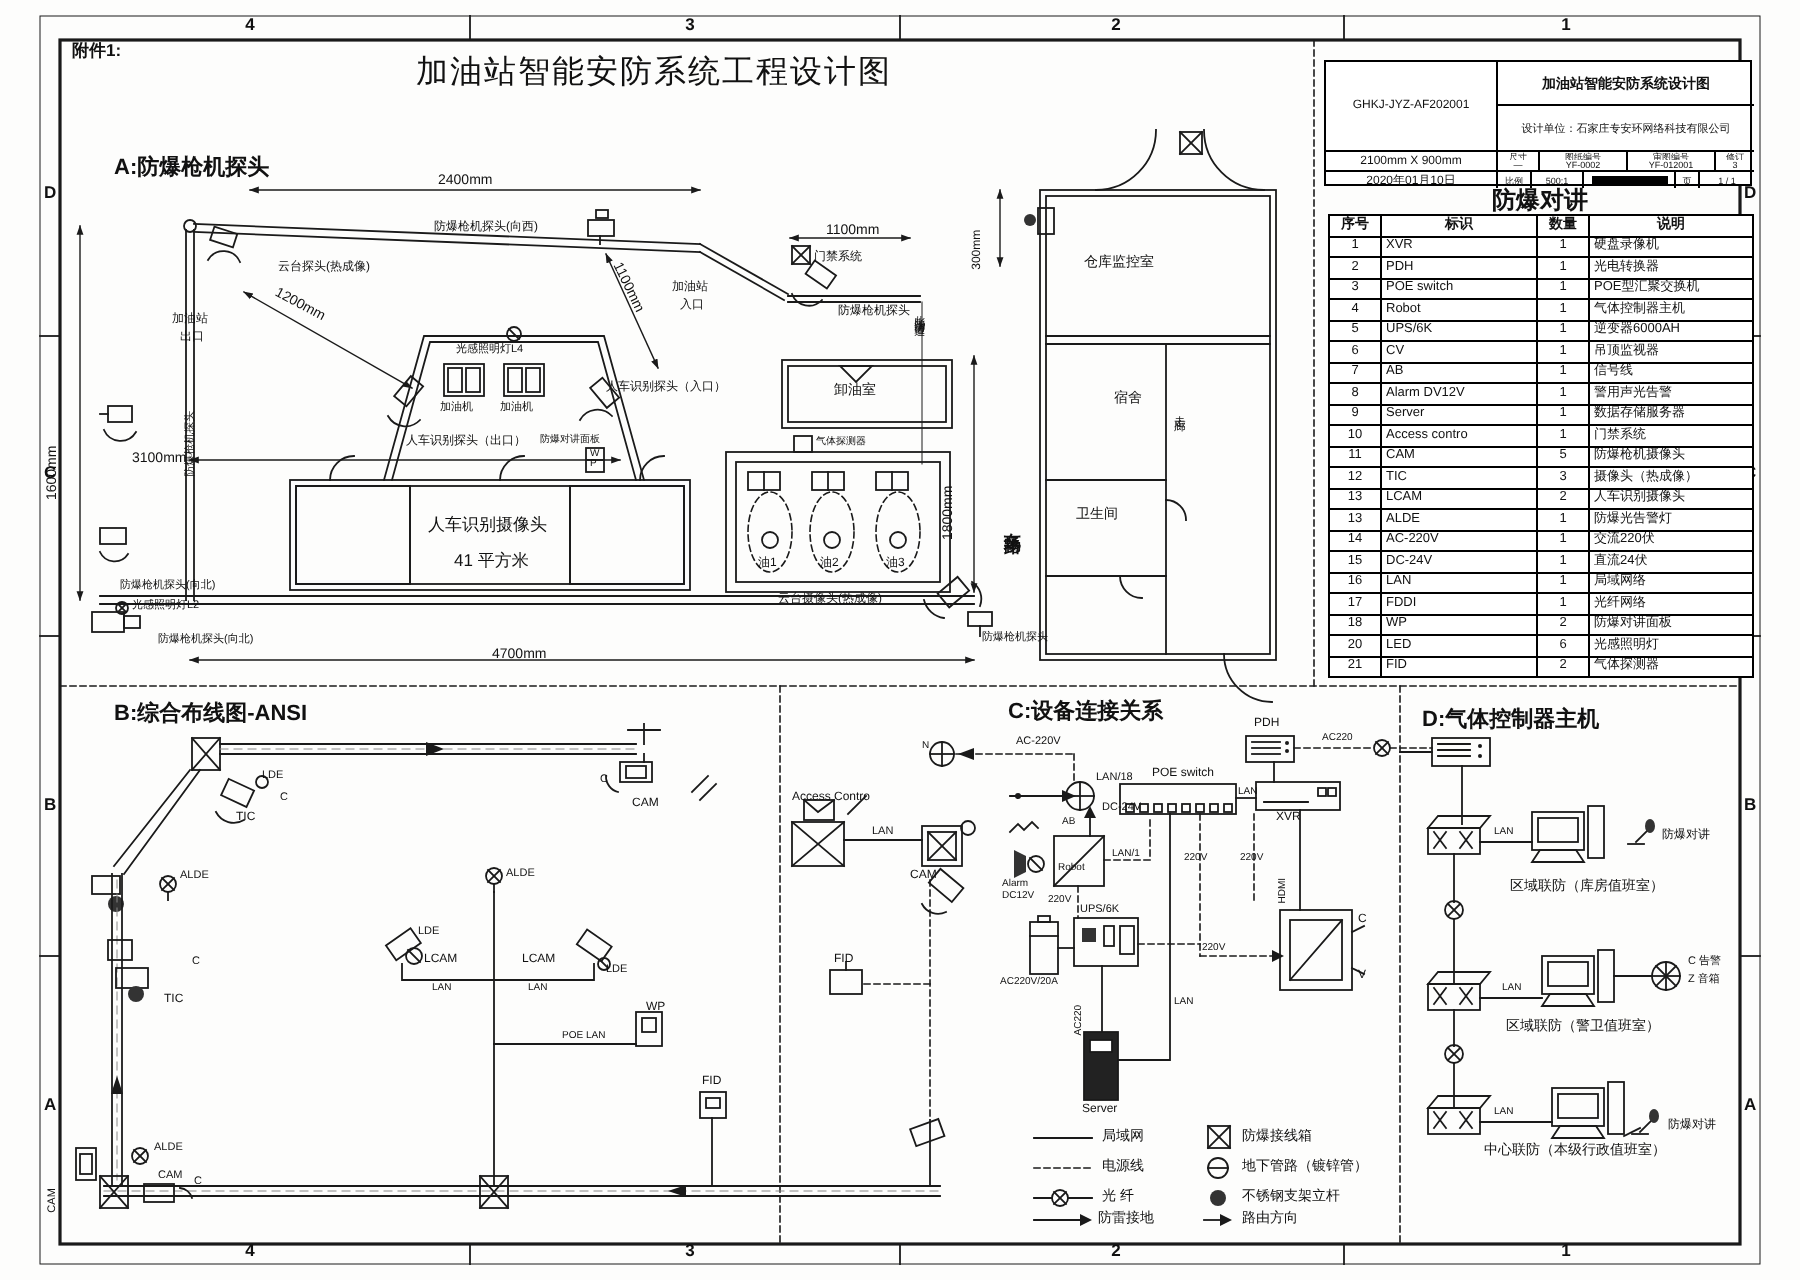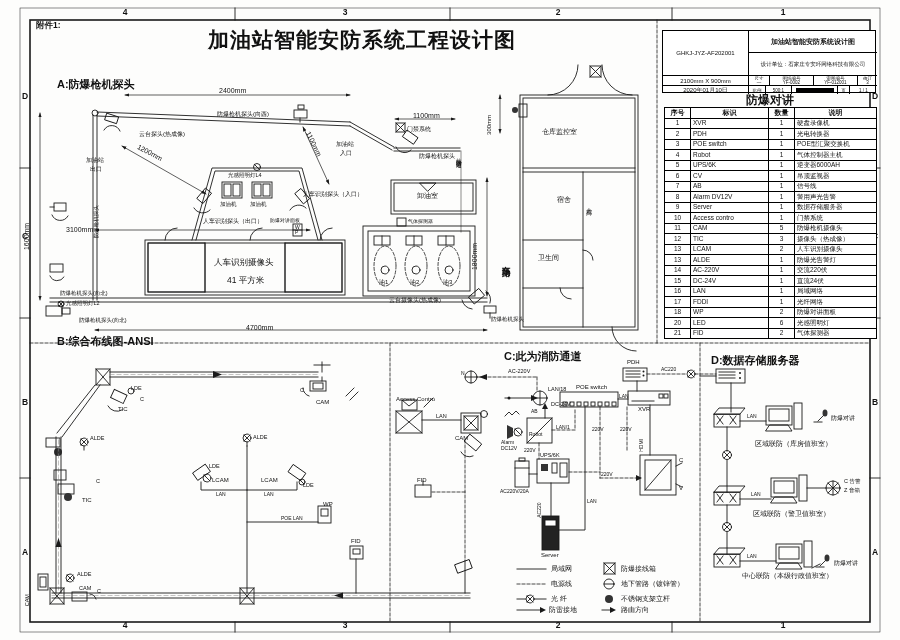--- a/index.html
+++ b/index.html
@@ -8,21 +8,21 @@
   .sheet svg{position:absolute;left:0;top:0}
   svg *{stroke:#1a1a1a;fill:none;stroke-width:.9;stroke-linecap:square}
   svg .d{stroke-dasharray:3 2;stroke-width:.8}
   svg .g{stroke:#888;stroke-width:.5;stroke-dasharray:4 3}
   svg .dim{stroke-width:.7;marker-start:url(#ar);marker-end:url(#ar)}
   svg .thin{stroke-width:.5}
   .lb{position:absolute;font-size:6px;line-height:1.15;white-space:nowrap;color:#111}
   .s4{font-size:5px}.s5{font-size:5.5px}.s7{font-size:7px}.s8{font-size:8.5px}
   .s8b{font-size:8.5px;font-weight:bold}
   .h{font-size:11px;font-weight:bold}
-  .ttl{position:absolute;font-size:21px;font-weight:bold;letter-spacing:1px}
+  .ttl{position:absolute;font-size:16px;font-weight:normal;letter-spacing:1px}
   .ctr{transform:translateX(-50%)}
   .r90{transform:rotate(-90deg);transform-origin:left bottom}
   .rot30{transform:rotate(28deg)}.rot62{transform:rotate(64deg)}
   .vw{writing-mode:vertical-rl;letter-spacing:1px}
   
   .tb{position:absolute;left:662px;top:30px;width:214px;height:63px;border:1.2px solid #000;background:#fff;box-sizing:border-box}
   .cell{position:absolute;display:flex;align-items:center;justify-content:center;font-size:6px;box-sizing:border-box;white-space:nowrap;overflow:hidden}
   .bar{width:38px;height:5px;background:#000}
   
   .legend{position:absolute;left:664px;top:107px;width:212px;border-collapse:collapse;table-layout:fixed;background:#fff}
@@ -796,21 +796,21 @@
 <span class="lb" style="left:340px;top:150px">入口</span>
 <span class="lb" style="left:407px;top:126px">门禁系统</span>
 <span class="lb" style="left:419px;top:153px">防爆枪机探头</span>
 <span class="lb s7" style="left:413px;top:112px">1100mm</span>
 <span class="lb r90" style="left:493px;top:128px">300mm</span>
 <span class="lb s7" style="left:542px;top:128px">仓库监控室</span>
 <span class="lb s7" style="left:557px;top:196px">宿舍</span>
 <span class="lb vw" style="left:585px;top:203px">走廊</span>
 <span class="lb s7" style="left:538px;top:254px">卫生间</span>
 
-<span class="lb h" style="left:57px;top:335px">B:综合布线图-ANSI</span>
+<span class="lb h" style="left:57px;top:351px">B:综合布线图-ANSI</span>
 <span class="lb" style="left:118px;top:406px">TIC</span>
 <span class="lb s5" style="left:131px;top:385px">LDE</span>
 <span class="lb s5" style="left:140px;top:396px">C</span>
 <span class="lb s5" style="left:90px;top:435px">ALDE</span>
 <span class="lb" style="left:316px;top:399px">CAM</span>
 <span class="lb s5" style="left:300px;top:387px">C</span>
 <span class="lb s5" style="left:253px;top:434px">ALDE</span>
 <span class="lb s5" style="left:209px;top:463px">LDE</span>
 <span class="lb" style="left:212px;top:477px">LCAM</span>
 <span class="lb s4" style="left:216px;top:492px">LAN</span>
@@ -820,21 +820,21 @@
 <span class="lb" style="left:323px;top:501px">WP</span>
 <span class="lb s4" style="left:281px;top:516px">POE LAN</span>
 <span class="lb" style="left:351px;top:538px">FID</span>
 <span class="lb" style="left:82px;top:497px">TIC</span>
 <span class="lb s5" style="left:96px;top:478px">C</span>
 <span class="lb s5" style="left:77px;top:571px">ALDE</span>
 <span class="lb s5" style="left:79px;top:585px">CAM</span>
 <span class="lb s5" style="left:97px;top:588px">C</span>
 <span class="lb r90 s5" style="left:30px;top:600px">CAM</span>
 
-<span class="lb h" style="left:504px;top:350px">C:此为消防通道</span>
+<span class="lb h" style="left:504px;top:350px">C:设备连接关系</span>
 <span class="lb" style="left:627px;top:359px">PDH</span>
 <span class="lb s4" style="left:661px;top:367px">AC220</span>
 <span class="lb s5" style="left:508px;top:368px">AC-220V</span>
 <span class="lb s4" style="left:461px;top:371px">N</span>
 <span class="lb s5" style="left:548px;top:386px">LAN/18</span>
 <span class="lb s5" style="left:551px;top:401px">DC-24V</span>
 <span class="lb" style="left:576px;top:384px">POE switch</span>
 <span class="lb s4" style="left:619px;top:394px">LAN</span>
 <span class="lb" style="left:638px;top:406px">XVR</span>
 <span class="lb" style="left:396px;top:396px">Access Contro</span>
@@ -860,21 +860,21 @@
 <span class="lb" style="left:679px;top:485px">V</span>
 <span class="lb s7" style="left:551px;top:565px">局域网</span>
 <span class="lb s7" style="left:551px;top:580px">电源线</span>
 <span class="lb s7" style="left:551px;top:595px">光 纤</span>
 <span class="lb s7" style="left:549px;top:606px">防雷接地</span>
 <span class="lb s7" style="left:621px;top:565px">防爆接线箱</span>
 <span class="lb s7" style="left:621px;top:580px">地下管路（镀锌管）</span>
 <span class="lb s7" style="left:621px;top:595px">不锈钢支架立杆</span>
 <span class="lb s7" style="left:621px;top:606px">路由方向</span>
 
-<span class="lb h" style="left:711px;top:354px">D:数据存储服务器</span>
+<span class="lb h" style="left:711px;top:354px">D:气体控制器主机</span>
 <span class="lb s4" style="left:747px;top:414px">LAN</span>
 <span class="lb s4" style="left:751px;top:492px">LAN</span>
 <span class="lb s4" style="left:747px;top:554px">LAN</span>
 <span class="lb" style="left:831px;top:415px">防爆对讲</span>
 <span class="lb" style="left:834px;top:560px">防爆对讲</span>
 <span class="lb s7" style="left:755px;top:440px">区域联防（库房值班室）</span>
 <span class="lb s7" style="left:753px;top:510px">区域联防（警卫值班室）</span>
 <span class="lb s7" style="left:742px;top:572px">中心联防（本级行政值班室）</span>
 <span class="lb s5" style="left:844px;top:478px">C 告警</span>
 <span class="lb s5" style="left:844px;top:487px">Z 音箱</span>

